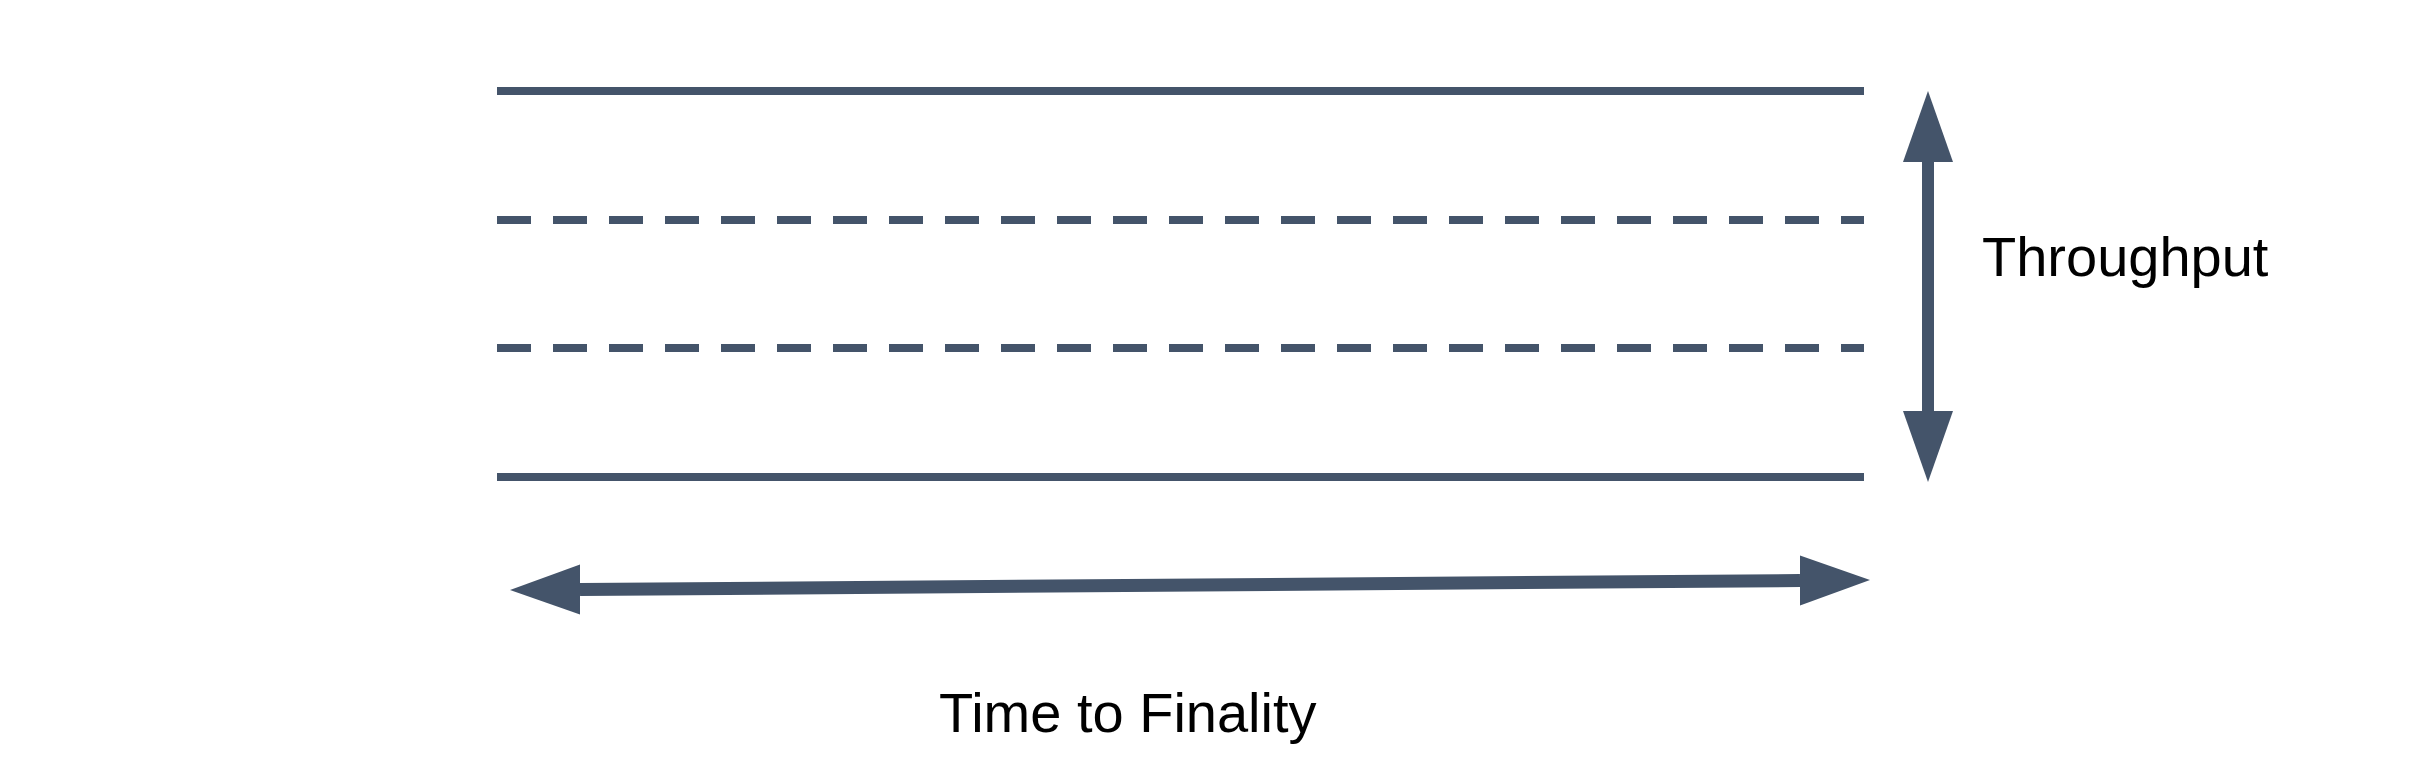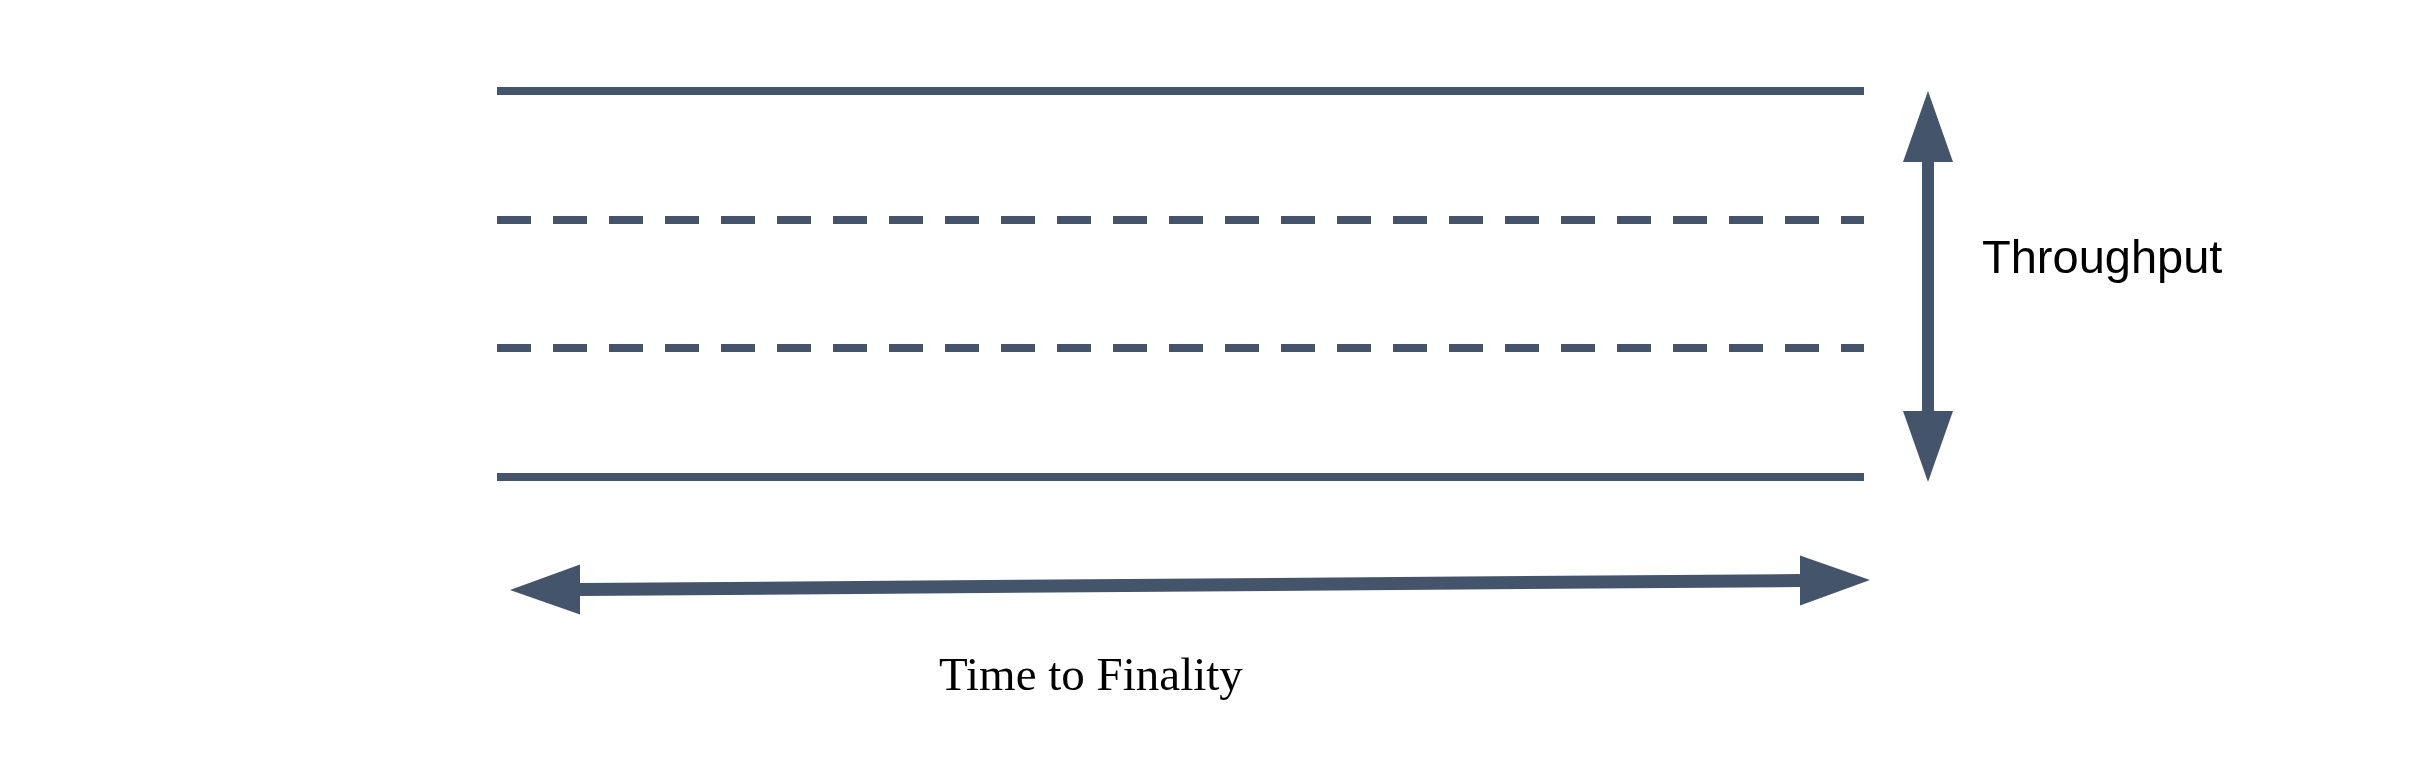--- a/index.html
+++ b/index.html
@@ -26,33 +26,32 @@
     stroke: var(--accent, #44546A);
     fill: none;
   }
   .accent-fill {
     fill: var(--accent, #44546A);
     stroke: none;
   }
   .label {
     position: absolute;
     color: var(--text, #000000);
-    font-size: 47px;
+    font-size: 56px;
     line-height: 73px;
     white-space: nowrap;
     letter-spacing: 0;
   }
   #label-throughput {
     left: 1982px;
     top: 220px;
   }
   #label-time-to-finality {
     left: 939px;
-    top: 638px;
-    font-family: Liberation Serif, serif;
+    top: 676px;
   }
 </style>
 </head>
 <body>
 
 <div class="stage">
 
   <svg class="diagram-svg" width="2410" height="780" viewBox="0 0 2410 780" xmlns="http://www.w3.org/2000/svg">
 
     <g>

